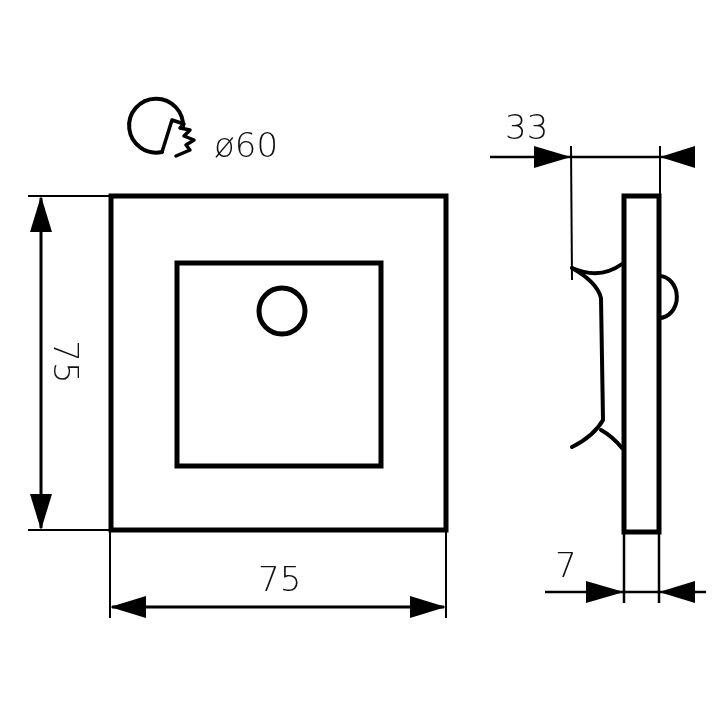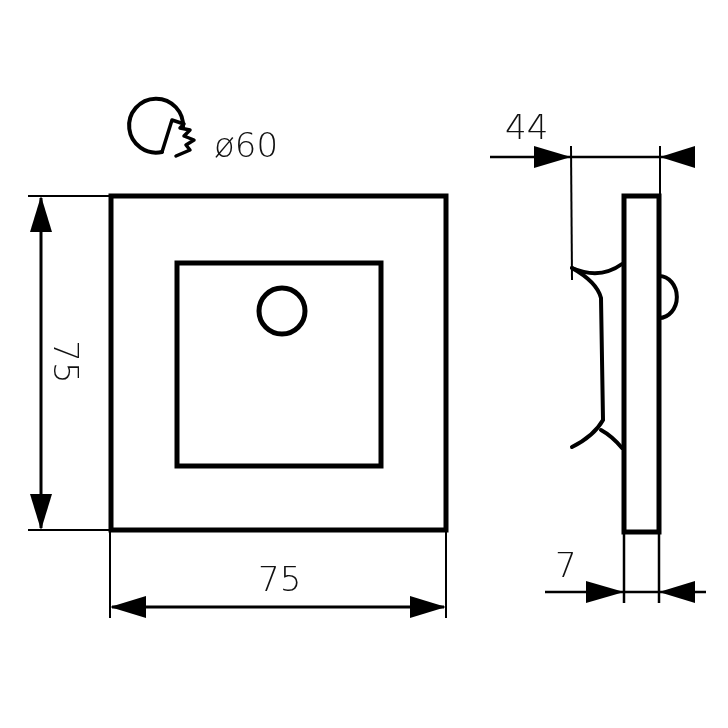--- a/index.html
+++ b/index.html
@@ -66,14 +66,14 @@
     <line x1="659" y1="532" x2="659" y2="603" stroke-width="2.5"></line>
     <line x1="545" y1="592" x2="706" y2="592" stroke-width="2.5"></line>
     <polygon points="624,592 586,581 586,603" stroke="none"></polygon>
     <polygon points="659,592 695,581 695,603" stroke="none"></polygon>
   </g>
 </svg>
 
 <div class="dimtext" style="left:214px; top:104px;margin-top:24px;">ø60</div>
 <div class="dimtext rot" style="left:44px; top:345px; width:44px; text-align:center;">75</div>
 <div class="dimtext" style="left:258px; top:562px;">75</div>
-<div class="dimtext" style="left:505px; top:110px;">44</div>
+<div class="dimtext" style="left:505px; top:110px;">33</div>
 <div class="dimtext" style="left:555px; top:548px;">7</div>
 
 </body></html>

